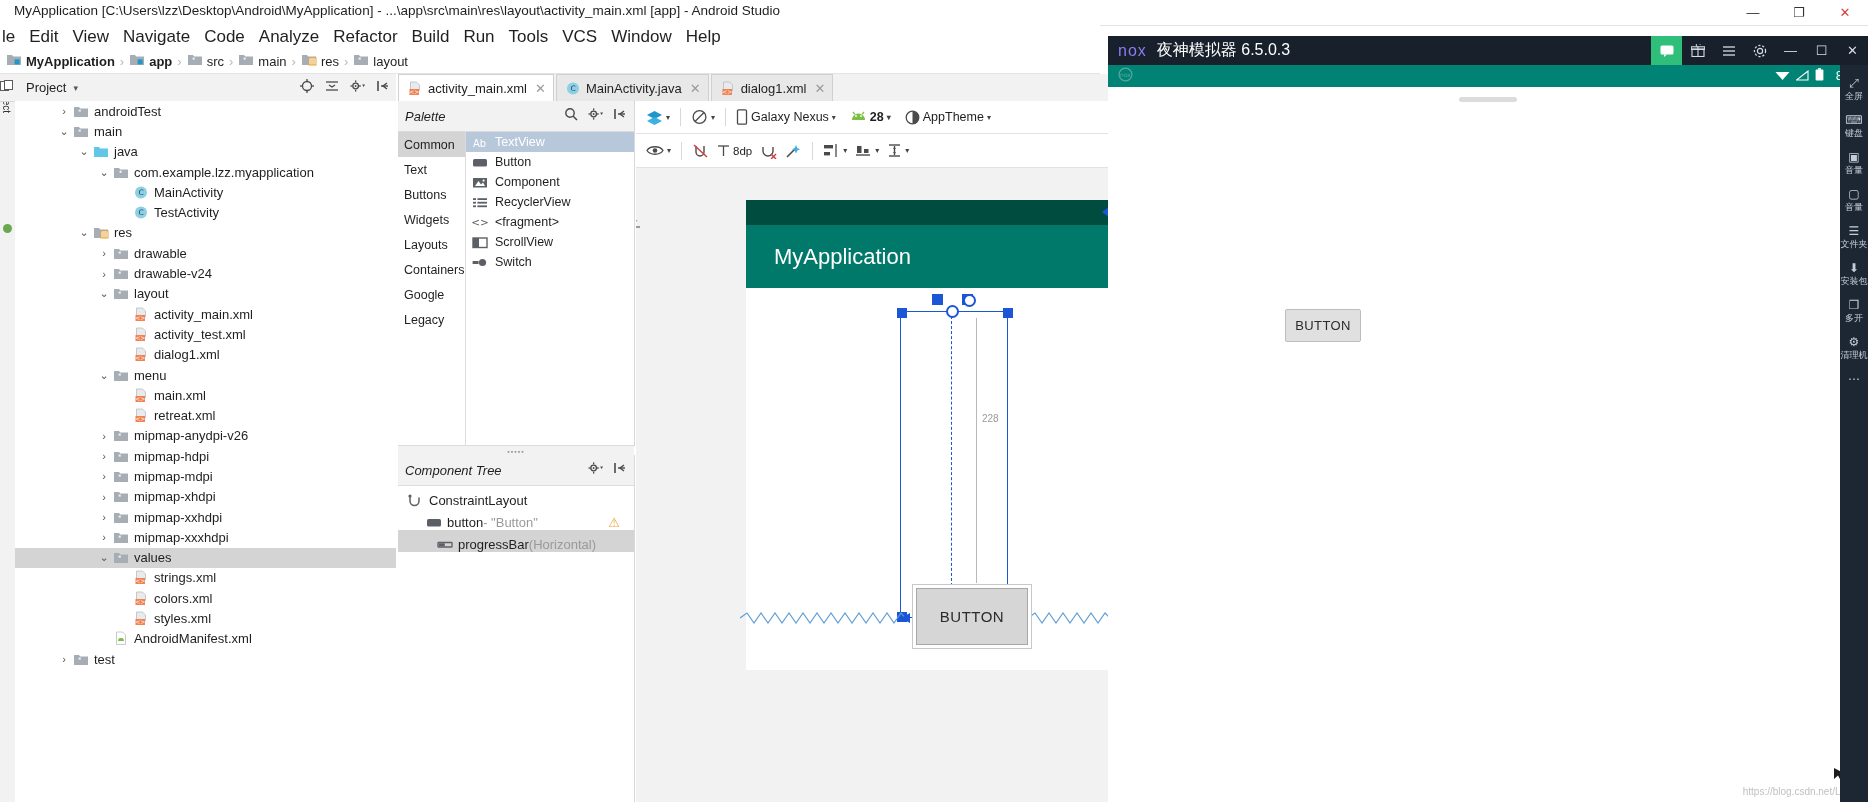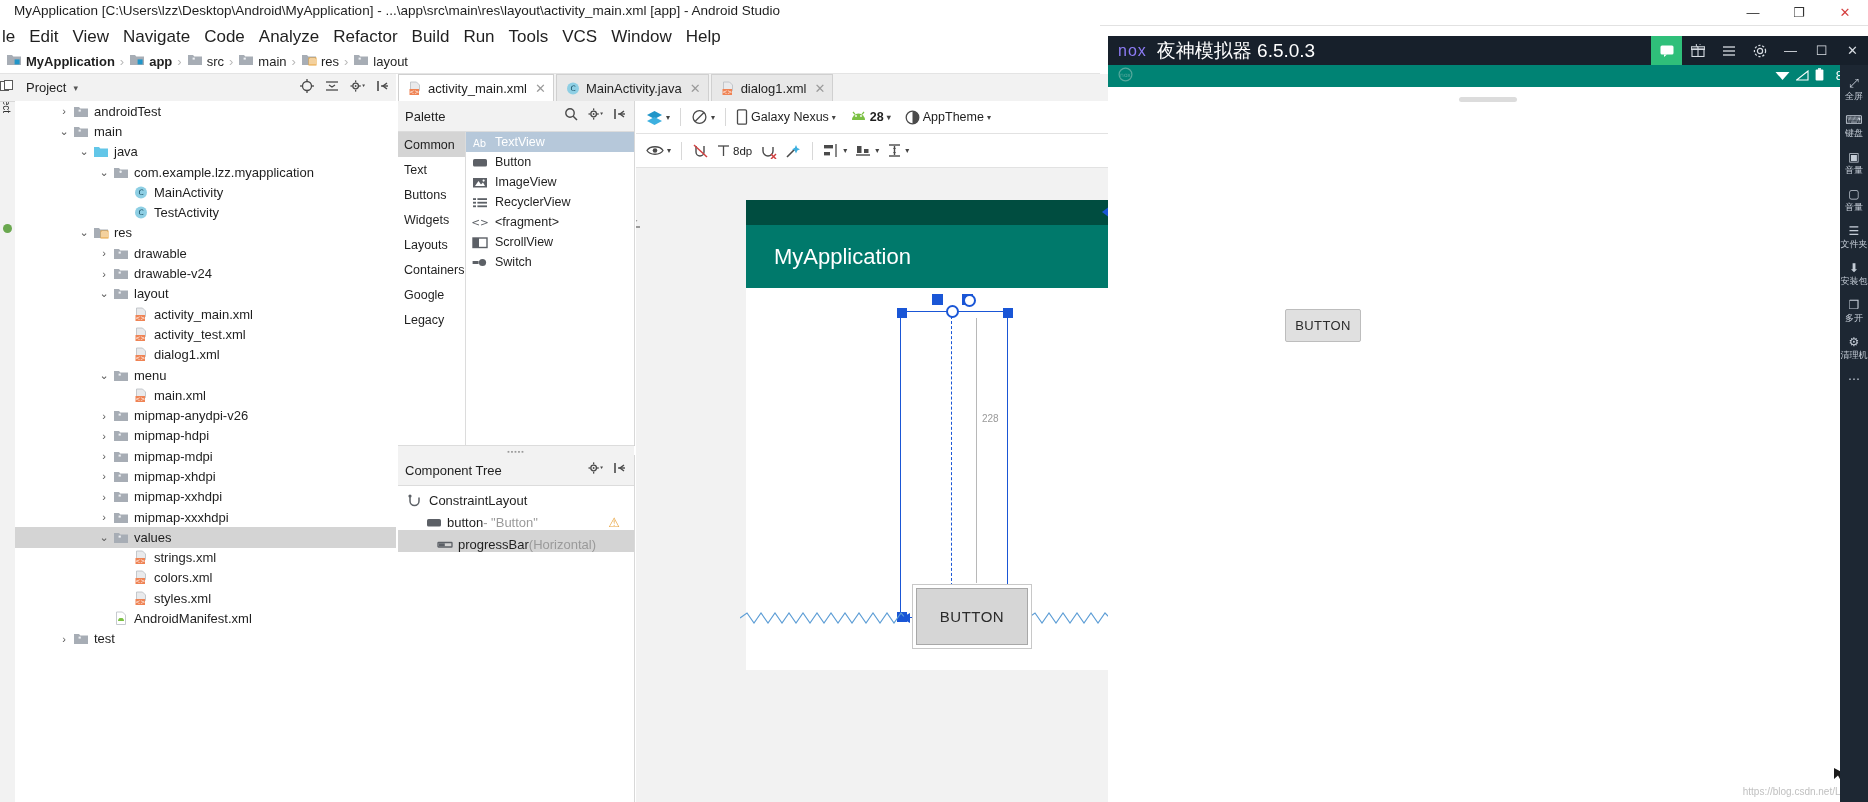--- a/index.html
+++ b/index.html
@@ -86,21 +86,21 @@
 
   
   .palette-panel {
     position: absolute; left: 398px; top: 101px; width: 236px; height: 344px;
     background: #ffffff; border-right: 1px solid #d8d8d8; border-bottom: 1px solid #c9c9c9;
   }
   .panel-head {
     height: 30px; display: flex; align-items: center;
     background: #f2f2f2; border-bottom: 1px solid #dcdcdc;
   }
-  .panel-head .title { font-size: 13px; color: #1f1f1f; margin-left: 7px; }
+  .panel-head .title { font-size: 13px; color: #1f1f1f; margin-left: 7px; font-style: italic; }
   .panel-head .tools { margin-left: auto; margin-right: 7px; display: flex; gap: 10px; align-items: center; }
   .pal-body { display: flex; height: 313px; }
   .pal-cats { width: 67px; border-right: 1px solid #dcdcdc; background: #fff; }
   .pal-cat {
     height: 25px; display: flex; align-items: center; padding-left: 6px;
     font-size: 12.5px; color: #1f1f1f;
   }
   .pal-cat.active { background: #d4d4d4; }
   .pal-items { flex: 1; background: #fff; }
   .pal-item {
@@ -217,21 +217,21 @@
     background: #ffffff;
   }
   .nox-title {
     height: 29px; background: #17202b; display: flex; align-items: center;
     position: relative;
   }
   .nox-logo {
     font-size: 16px; color: #8d7bf5; margin-left: 10px; letter-spacing: 1px;
     font-family: "Liberation Sans", sans-serif;
   }
-  .nox-name { color: #ffffff; font-size: 19px; margin-left: 10px; text-align: right; }
+  .nox-name { color: #ffffff; font-size: 16px; margin-left: 10px; text-align: right; }
   .nox-ctrls { position: absolute; right: 0; top: 0; height: 29px; display: flex; align-items: center; }
   .nox-ic {
     width: 31px; height: 29px; display: flex; align-items: center; justify-content: center;
     color: #d8dde3; font-size: 13px;
   }
   .nox-ic.green { background: #2fbf7a; color: #ffffff; }
 
   .nox-status {
     height: 22px; background: #008374; display: flex; align-items: center;
     position: relative;
@@ -541,20 +541,30 @@
       </div>
       <div class="tree-row">
         <span style="width: 100px; flex: 0 0 auto;"></span>
         <span class="tw empty"></span>
         <span class="tree-ic"><svg width="16" height="15" viewBox="0 0 16 15">
             <path d="M3.5 1 h6 l3 3 v5.5 h-9 Z" fill="#e9eaec" stroke="#b7bcc2" stroke-width="0.8"></path>
             <rect x="2.5" y="8" width="9.5" height="6" fill="#ef8354"></rect>
             <text x="7.3" y="12.8" font-size="6" fill="#fff" text-anchor="middle" font-family="DejaVu Sans">&lt;&gt;</text>
           </svg></span>
         <span>main.xml</span>
+      </div>
+      <div class="tree-row">
+        <span style="width: 100px; flex: 0 0 auto;"></span>
+        <span class="tw empty"></span>
+        <span class="tree-ic"><svg width="16" height="15" viewBox="0 0 16 15">
+            <path d="M3.5 1 h6 l3 3 v5.5 h-9 Z" fill="#e9eaec" stroke="#b7bcc2" stroke-width="0.8"></path>
+            <rect x="2.5" y="8" width="9.5" height="6" fill="#ef8354"></rect>
+            <text x="7.3" y="12.8" font-size="6" fill="#fff" text-anchor="middle" font-family="DejaVu Sans">&lt;&gt;</text>
+          </svg></span>
+        <span>retreat.xml</span>
       </div>
       <div class="tree-row">
         <span style="width: 80px; flex: 0 0 auto;"></span>
         <span class="tw">›</span>
         <span class="tree-ic"><svg width="16" height="15" viewBox="0 0 16 15">
             <path d="M1 3 h5 l1.3 1.6 H15 V13 H1 Z" fill="#a7adb5"></path>
             <rect x="5.6" y="5.6" width="2.2" height="2" fill="#eef1f4"></rect>
           </svg></span>
         <span>mipmap-anydpi-v26</span>
       </div>
@@ -758,21 +768,21 @@
             <span>Button</span>
           </div>
           <div class="pal-item">
             <span class="pal-ic">
               <svg width="16" height="15" viewBox="0 0 16 15">
                 <rect x="1" y="3" width="14" height="9.5" fill="#5c6066"></rect>
                 <polygon points="3,11 6.5,6 9,9.5 11,7.5 13,11" fill="#ffffff"></polygon>
                 <circle cx="11.6" cy="5.6" r="1.1" fill="#ffffff"></circle>
               </svg>
             </span>
-            <span>ImageView</span>
+            <span>Component</span>
           </div>
           <div class="pal-item">
             <span class="pal-ic">
               <svg width="16" height="15" viewBox="0 0 16 15">
                 <rect x="1" y="3.2" width="3" height="1.8" fill="#5c6066"></rect>
                 <rect x="5.4" y="3.2" width="9.6" height="1.8" fill="#5c6066"></rect>
                 <rect x="1" y="6.8" width="3" height="1.8" fill="#5c6066"></rect>
                 <rect x="5.4" y="6.8" width="9.6" height="1.8" fill="#5c6066"></rect>
                 <rect x="1" y="10.4" width="3" height="1.8" fill="#5c6066"></rect>
                 <rect x="5.4" y="10.4" width="9.6" height="1.8" fill="#5c6066"></rect>

